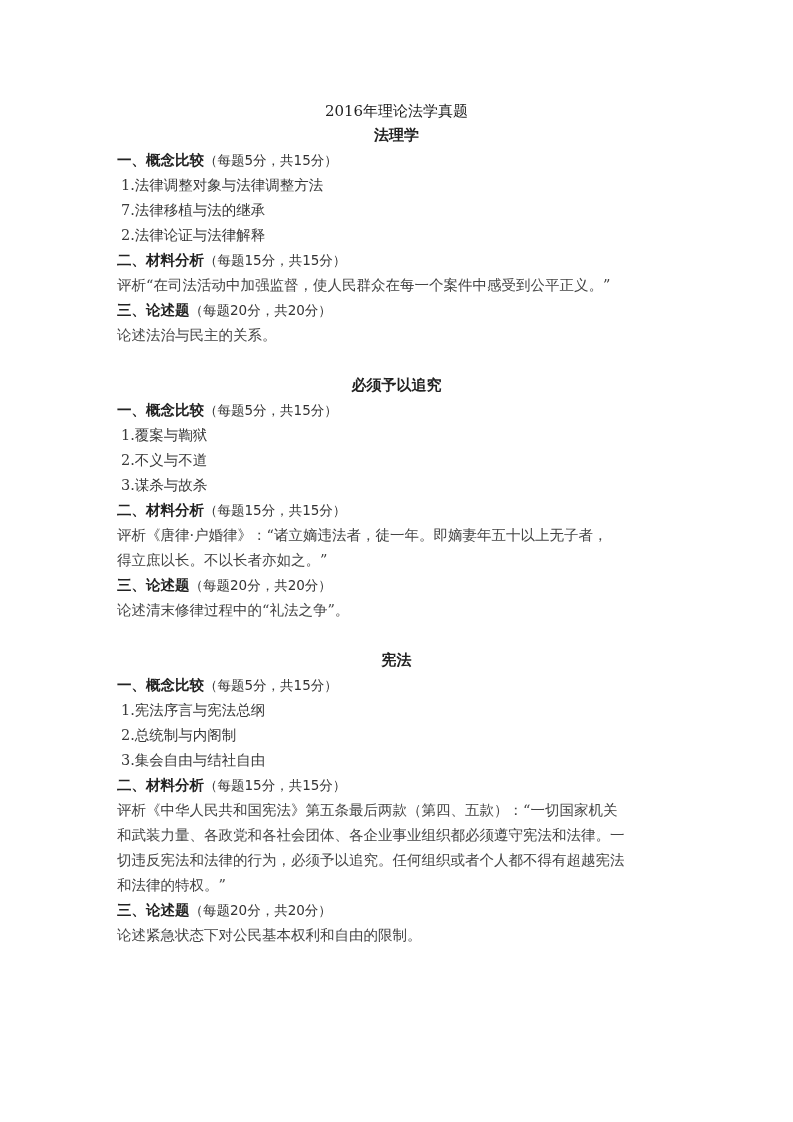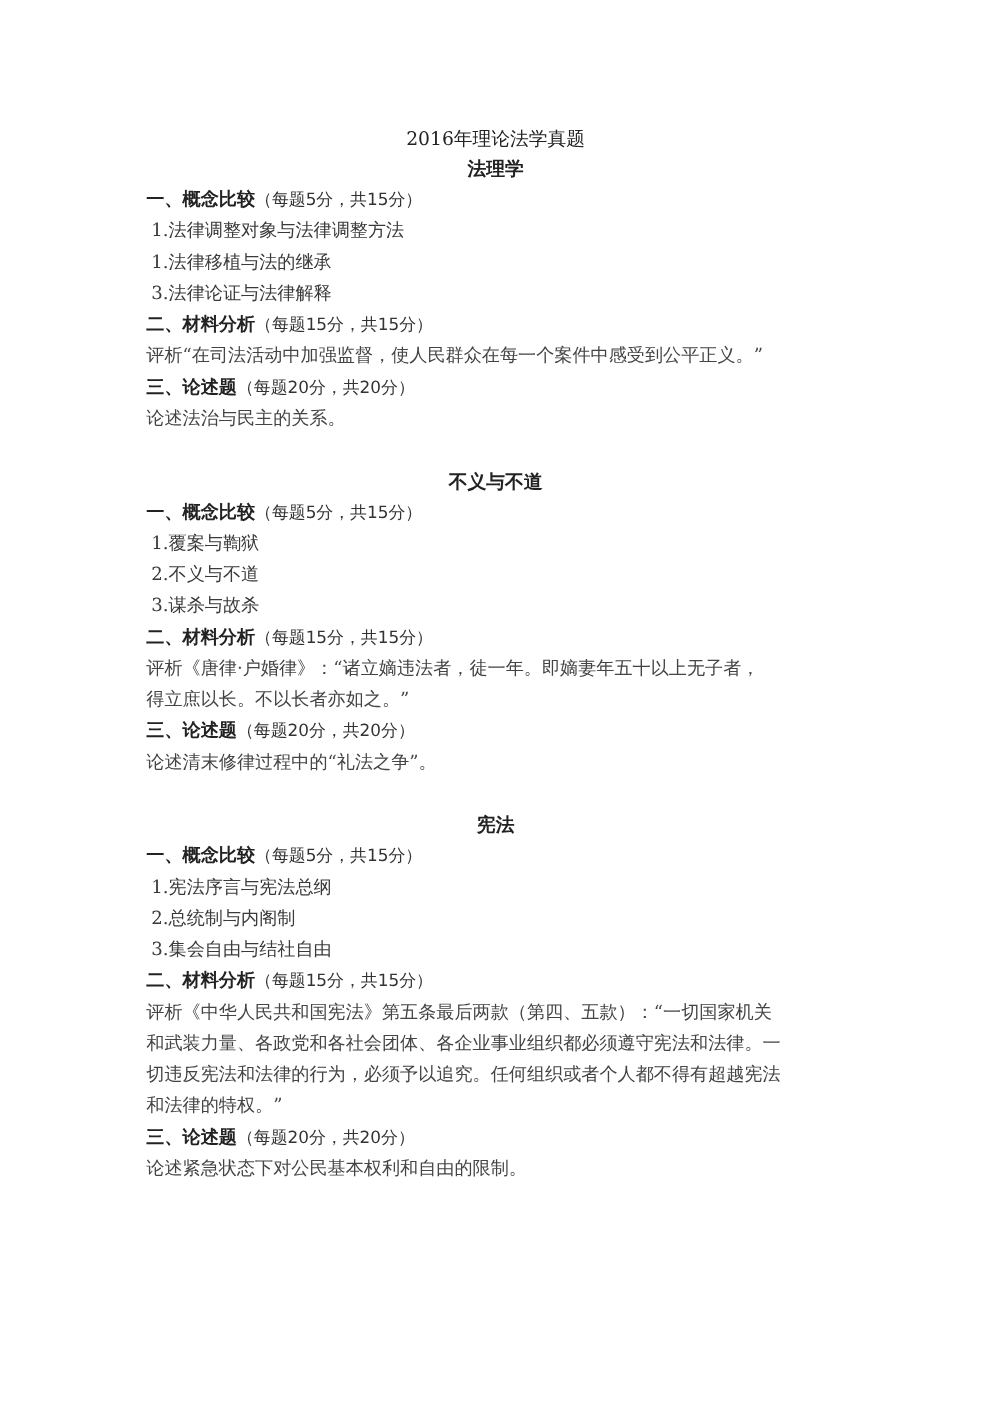--- a/index.html
+++ b/index.html
@@ -20,28 +20,28 @@
 </style>
 </head>
 <body>
 
 <div class="page">
   <div class="title" style="top:101px">2016年理论法学真题</div>
 
   <div class="subtitle" style="top:125px">法理学</div>
   <div class="line heading" style="top:150px"><span class="hlabel">一、概念比较</span><span class="hnote">（每题5分，共15分）</span></div>
   <div class="line item" style="top:175px">1.法律调整对象与法律调整方法</div>
-  <div class="line item" style="top:200px">1.法律移植与法的继承</div>
-  <div class="line item" style="top:225px">3.法律论证与法律解释</div>
+  <div class="line item" style="top:200px">7.法律移植与法的继承</div>
+  <div class="line item" style="top:225px">2.法律论证与法律解释</div>
   <div class="line heading" style="top:250px"><span class="hlabel">二、材料分析</span><span class="hnote">（每题15分，共15分）</span></div>
   <div class="line para" style="top:275px">评析“在司法活动中加强监督，使人民群众在每一个案件中感受到公平正义。”</div>
   <div class="line heading" style="top:300px"><span class="hlabel">三、论述题</span><span class="hnote">（每题20分，共20分）</span></div>
   <div class="line para" style="top:325px">论述法治与民主的关系。</div>
 
-  <div class="subtitle" style="top:375px">不义与不道</div>
+  <div class="subtitle" style="top:375px">必须予以追究</div>
   <div class="line heading" style="top:400px"><span class="hlabel">一、概念比较</span><span class="hnote">（每题5分，共15分）</span></div>
   <div class="line item" style="top:425px">1.覆案与鞫狱</div>
   <div class="line item" style="top:450px">2.不义与不道</div>
   <div class="line item" style="top:475px">3.谋杀与故杀</div>
   <div class="line heading" style="top:500px"><span class="hlabel">二、材料分析</span><span class="hnote">（每题15分，共15分）</span></div>
   <div class="line para" style="top:525px">评析《唐律·户婚律》：“诸立嫡违法者，徒一年。即嫡妻年五十以上无子者，</div>
   <div class="line para" style="top:550px">得立庶以长。不以长者亦如之。”</div>
   <div class="line heading" style="top:575px"><span class="hlabel">三、论述题</span><span class="hnote">（每题20分，共20分）</span></div>
   <div class="line para" style="top:600px">论述清末修律过程中的“礼法之争”。</div>
 

